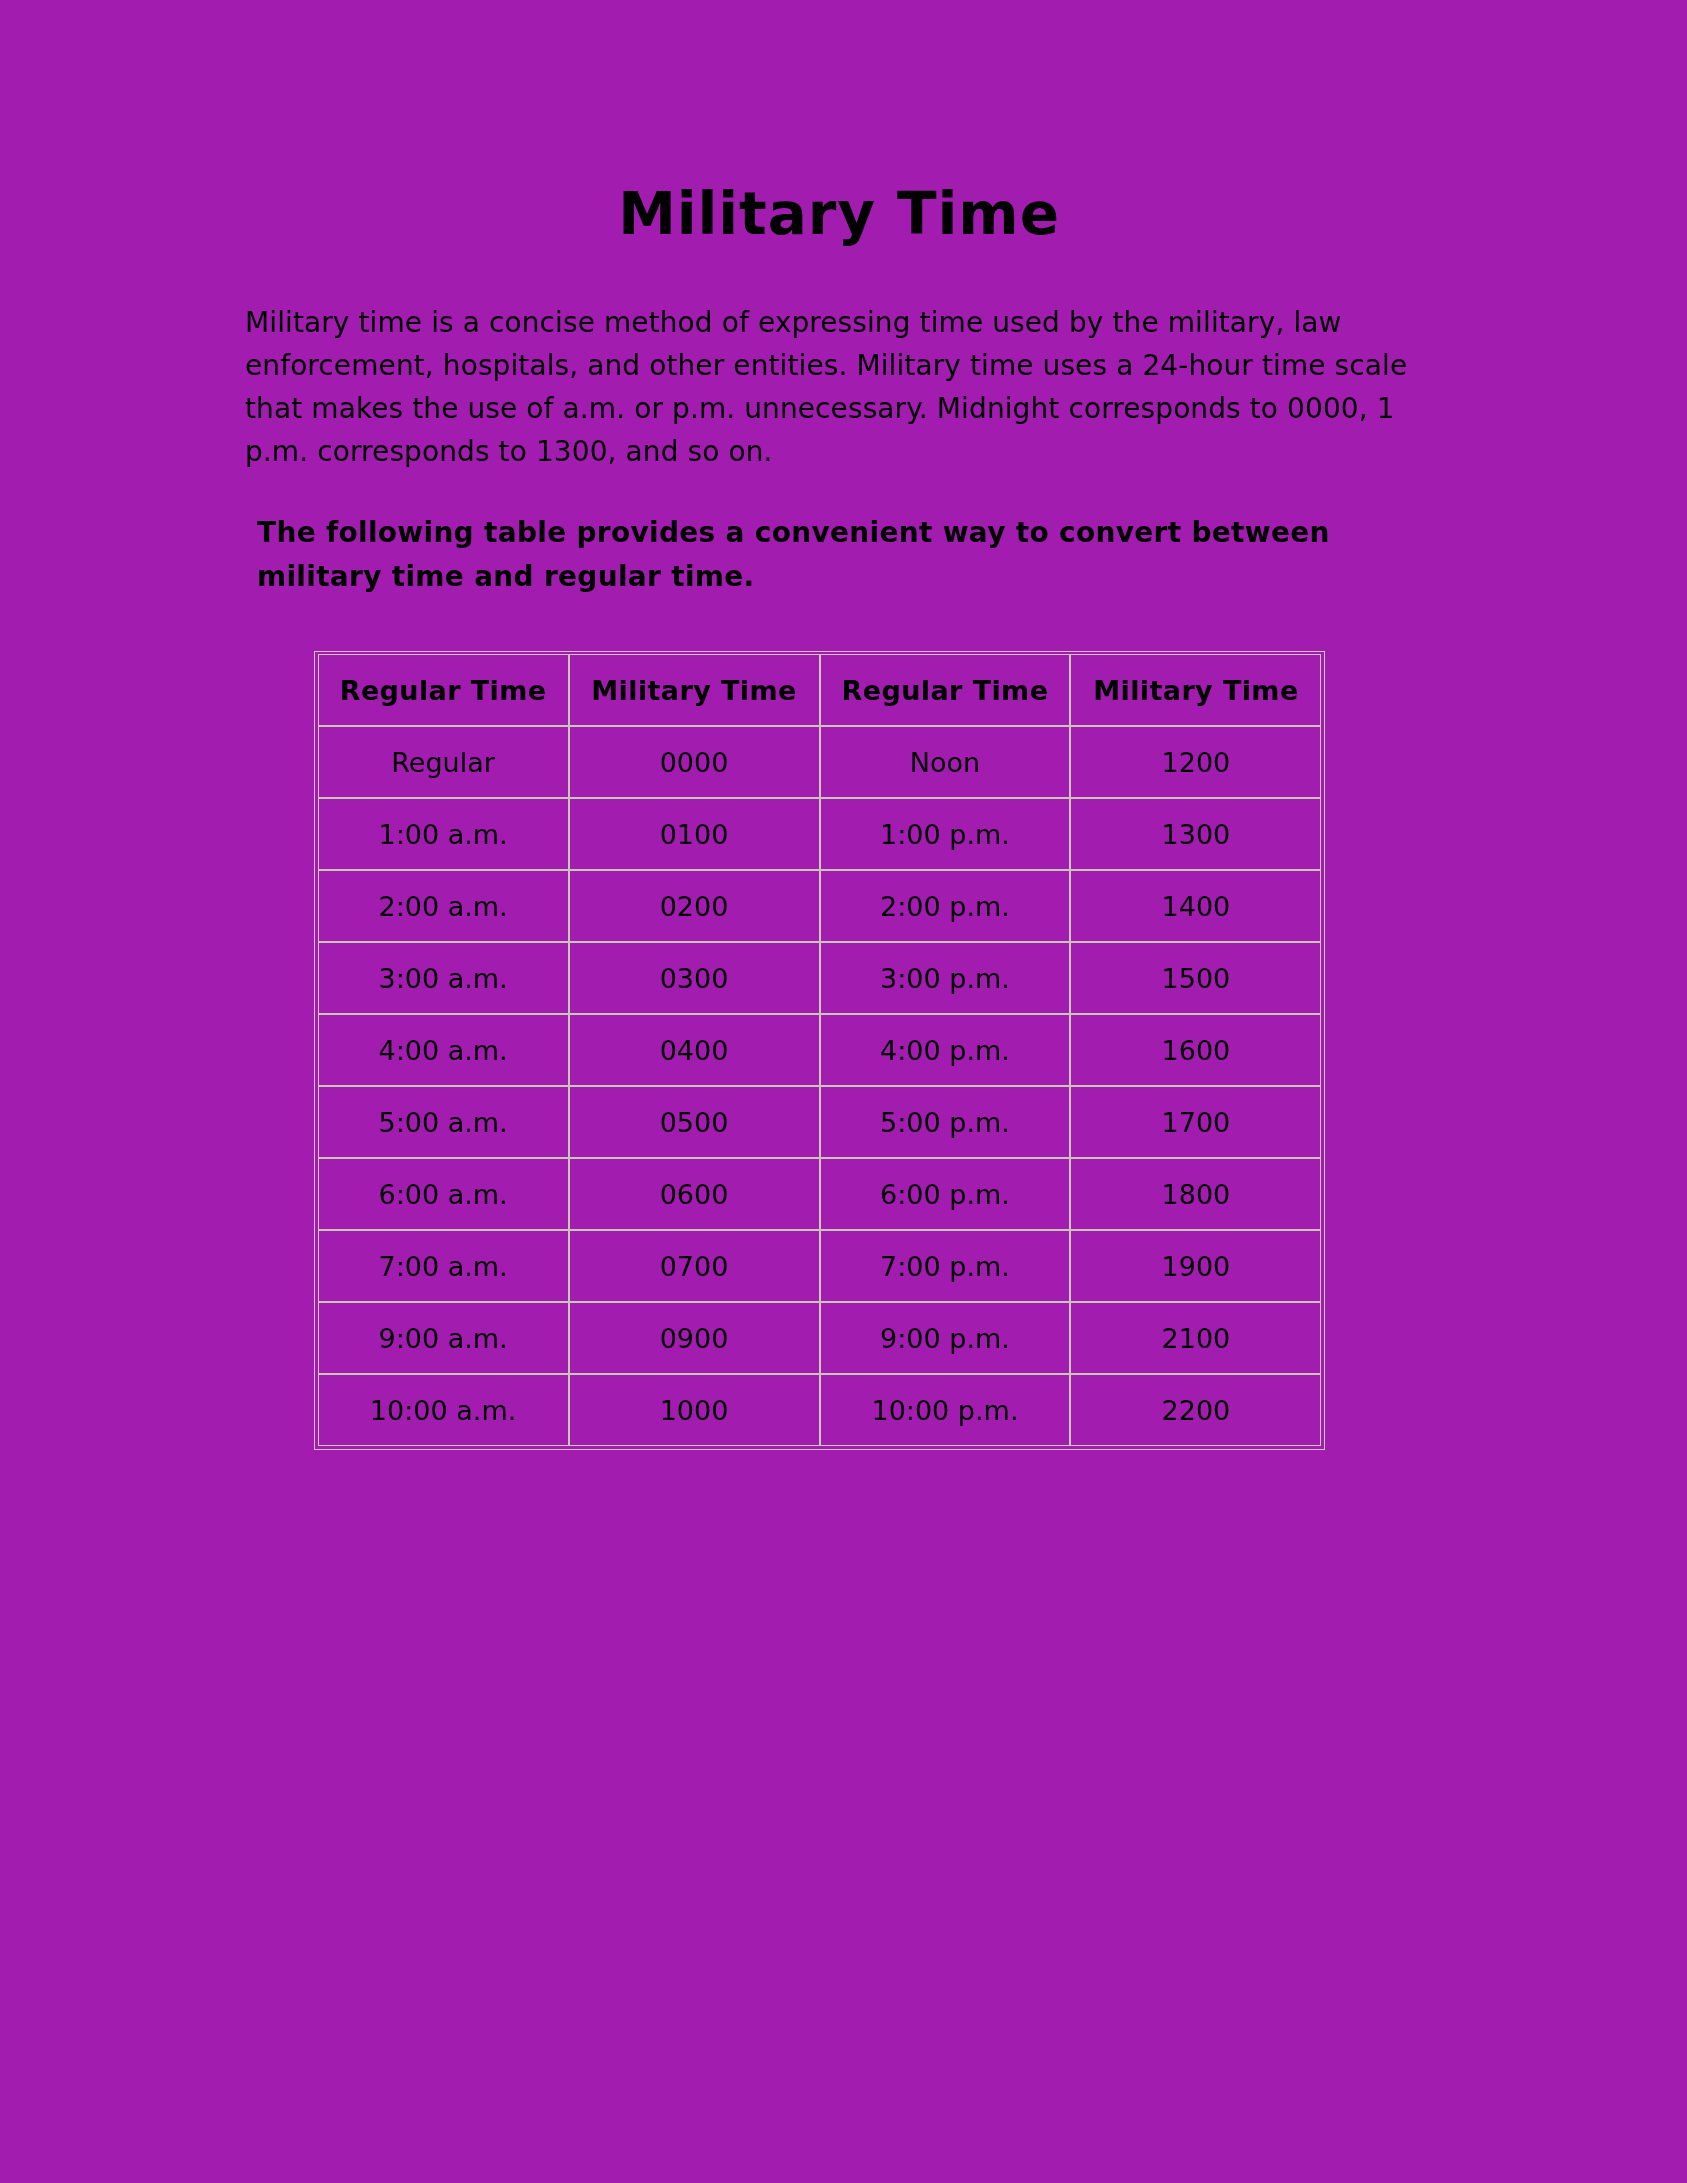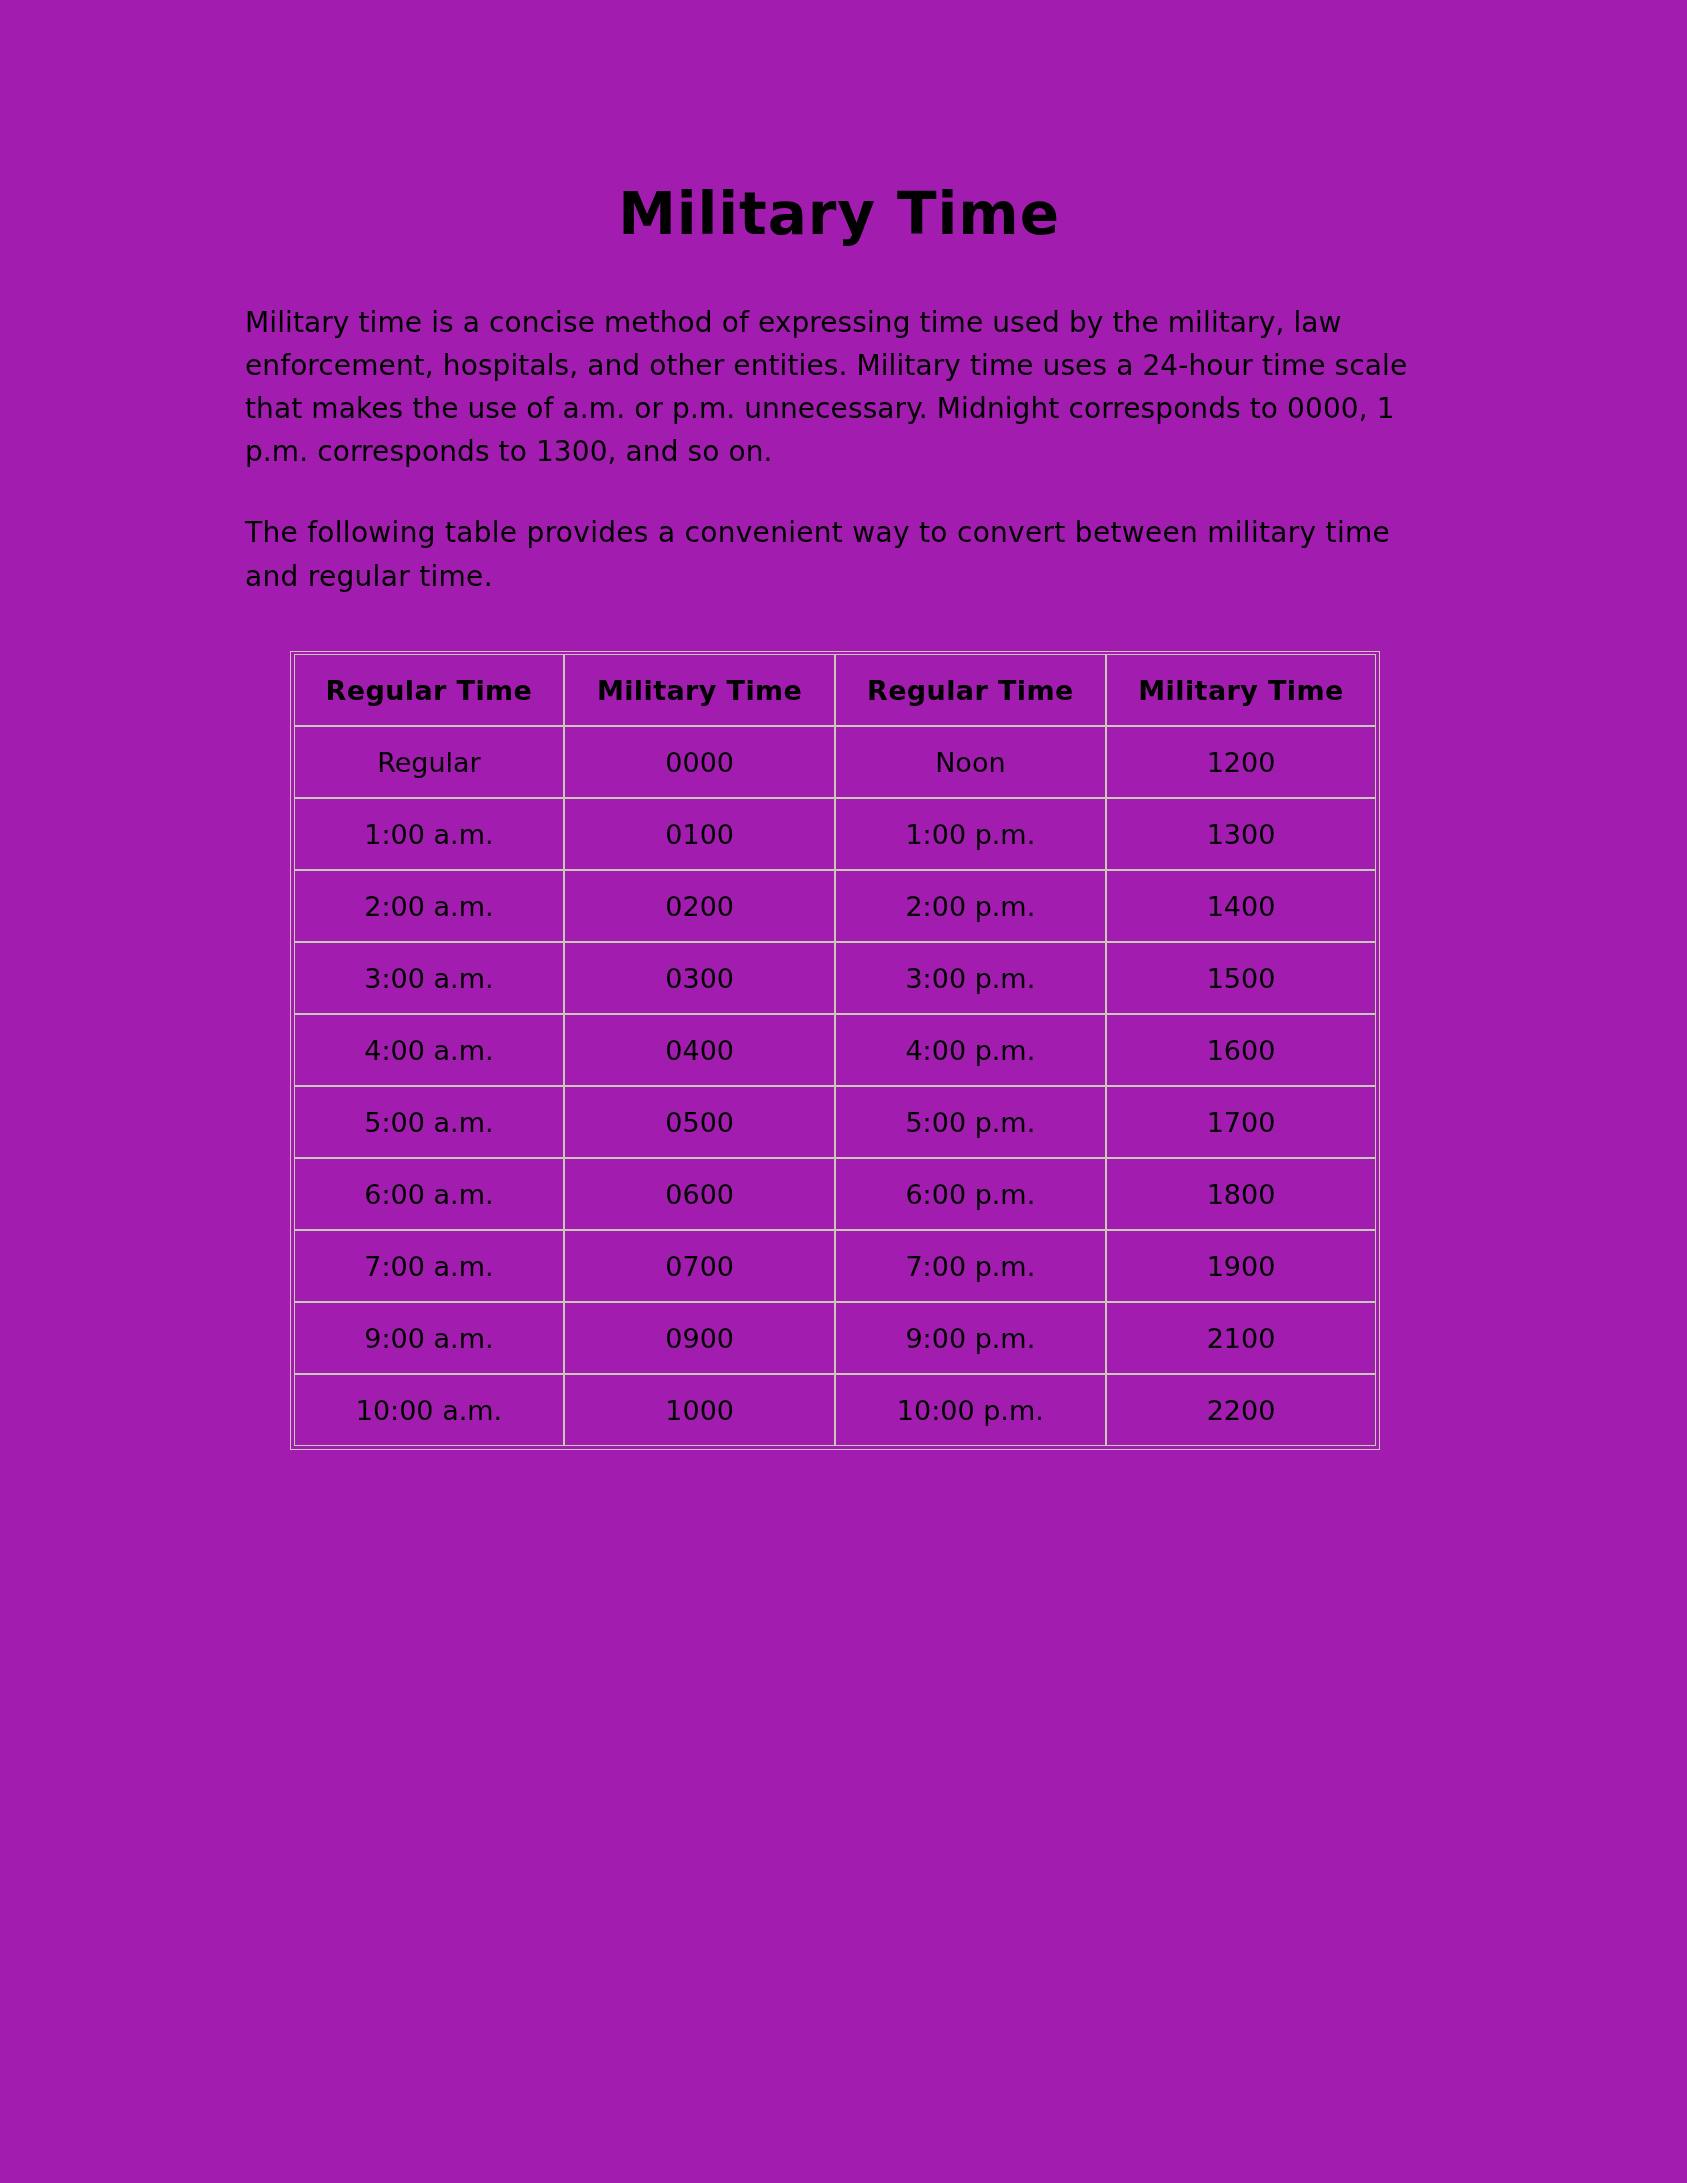--- a/index.html
+++ b/index.html
@@ -39,28 +39,28 @@
     line-height: 1.1;
   }
   .para {
     font-size: 28px;
     line-height: 1.54;
     margin: 3px 0 38px 0;
     letter-spacing: 0.1px;
   }
   .para-bold {
     font-size: 28px;
-    font-weight: normal;
+    font-weight: bold;
     line-height: 1.58;
-    margin: 0 0 51px 0;
+    margin: 0 0 51px 12px;
     letter-spacing: 0.3px;
   }
   .table-wrap {
-    margin-left: 45px;
-    width: 1090px;
+    margin-left: 69px;
+    width: 1011px;
     border: 1.7px solid #c8c6b4;
     padding: 2.6px;
     box-sizing: border-box;
   }
   table.conv {
     border-collapse: separate;
     border-spacing: 0;
     width: 100%;
     table-layout: fixed;
   }

